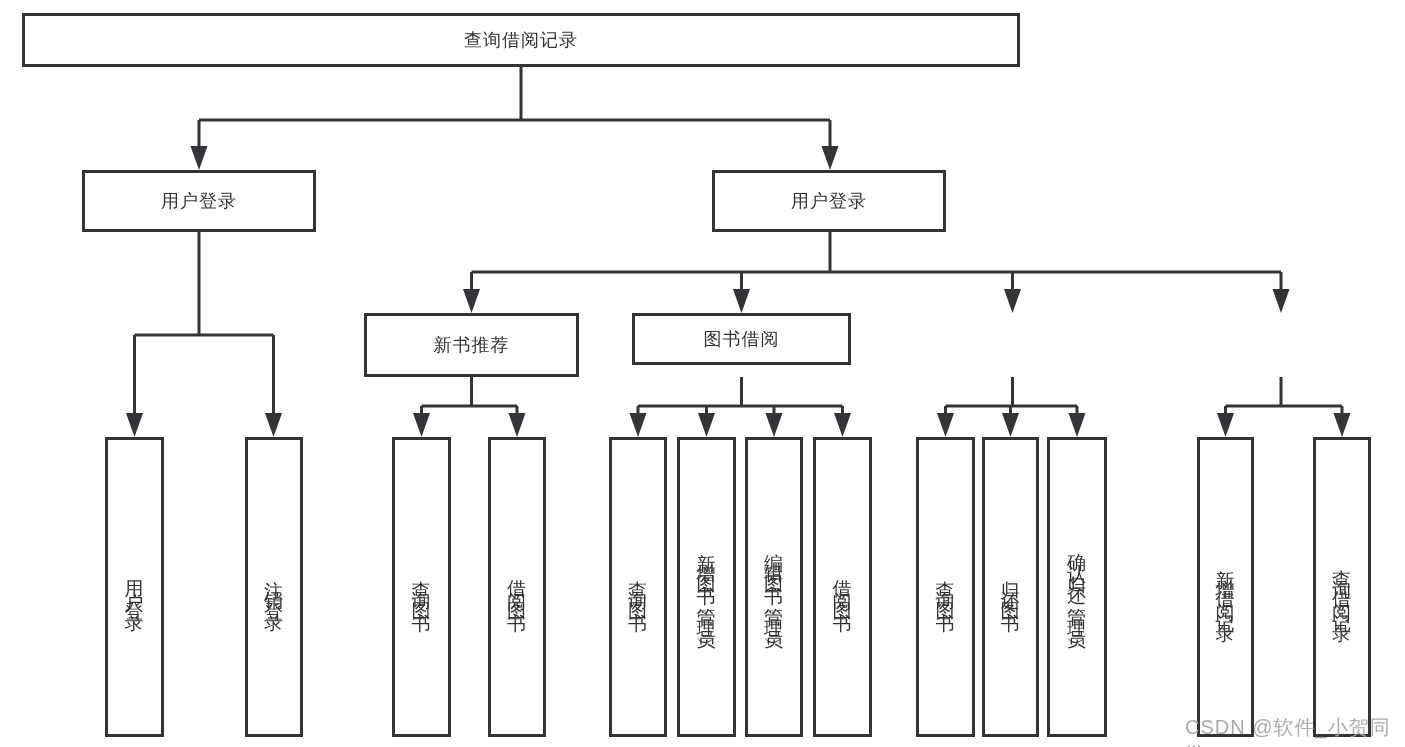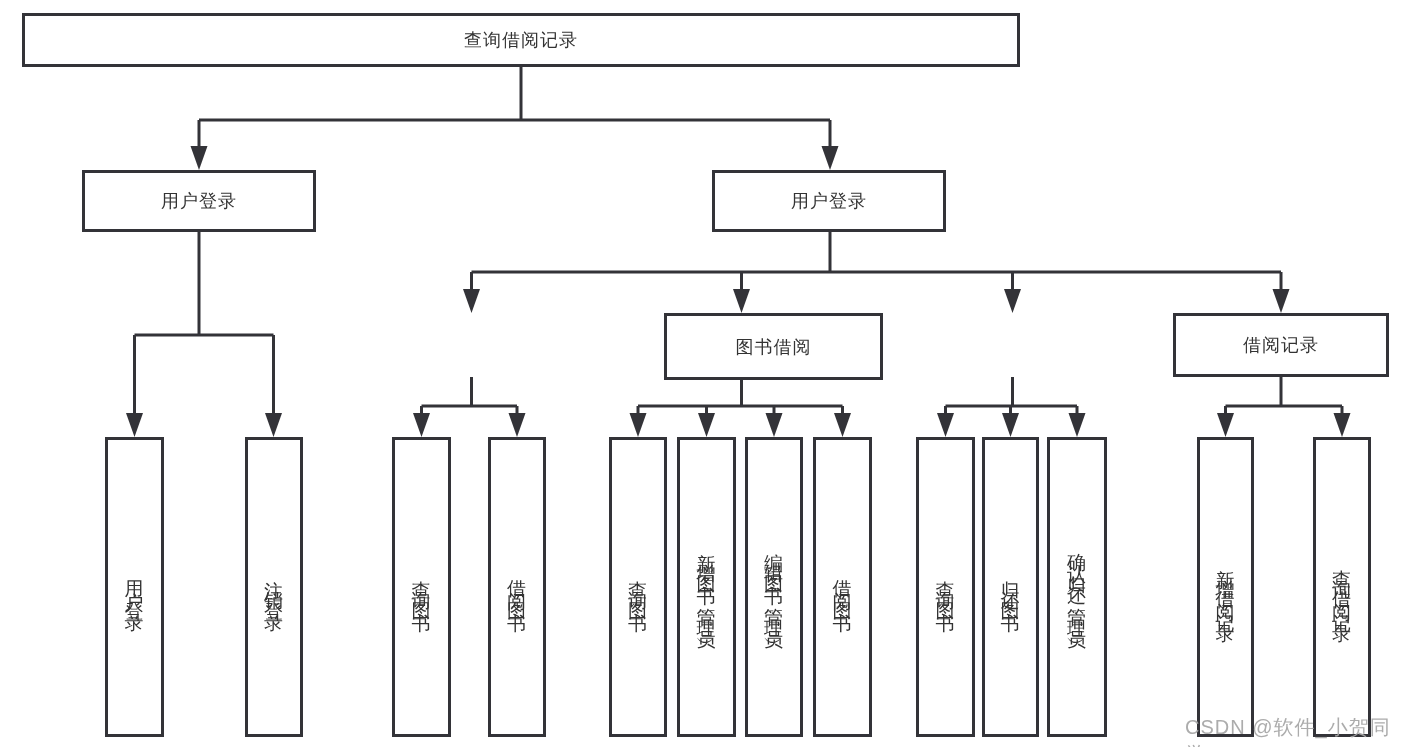--- a/index.html
+++ b/index.html
@@ -125,25 +125,25 @@
     <span>查询借阅记录</span>
   </div>
 
   <div class="node" style="left:82px;top:170px;width:234px;height:62px">
     <span>用户登录</span>
   </div>
   <div class="node" style="left:712px;top:170px;width:234px;height:62px">
     <span>用户登录</span>
   </div>
 
-  <div class="node" style="left:664px;top:313px;width:219px;height:67px">
+  <div class="node" style="left:364px;top:313px;width:215px;height:64px">
+    <span>新书推荐</span>
+  </div>
+  <div class="node" style="left:632px;top:313px;width:219px;height:52px">
     <span>图书借阅</span>
-  </div>
-  <div class="node" style="left:1173px;top:313px;width:216px;height:64px">
-    <span>借阅记录</span>
   </div>
 
   <div class="node vertical" style="left:105px;top:437px;width:59px;height:300px">
     <span>用户登录</span>
   </div>
   <div class="node vertical" style="left:245px;top:437px;width:58px;height:300px">
     <span>注销登录</span>
   </div>
 
   <div class="node vertical" style="left:392px;top:437px;width:59px;height:300px">

